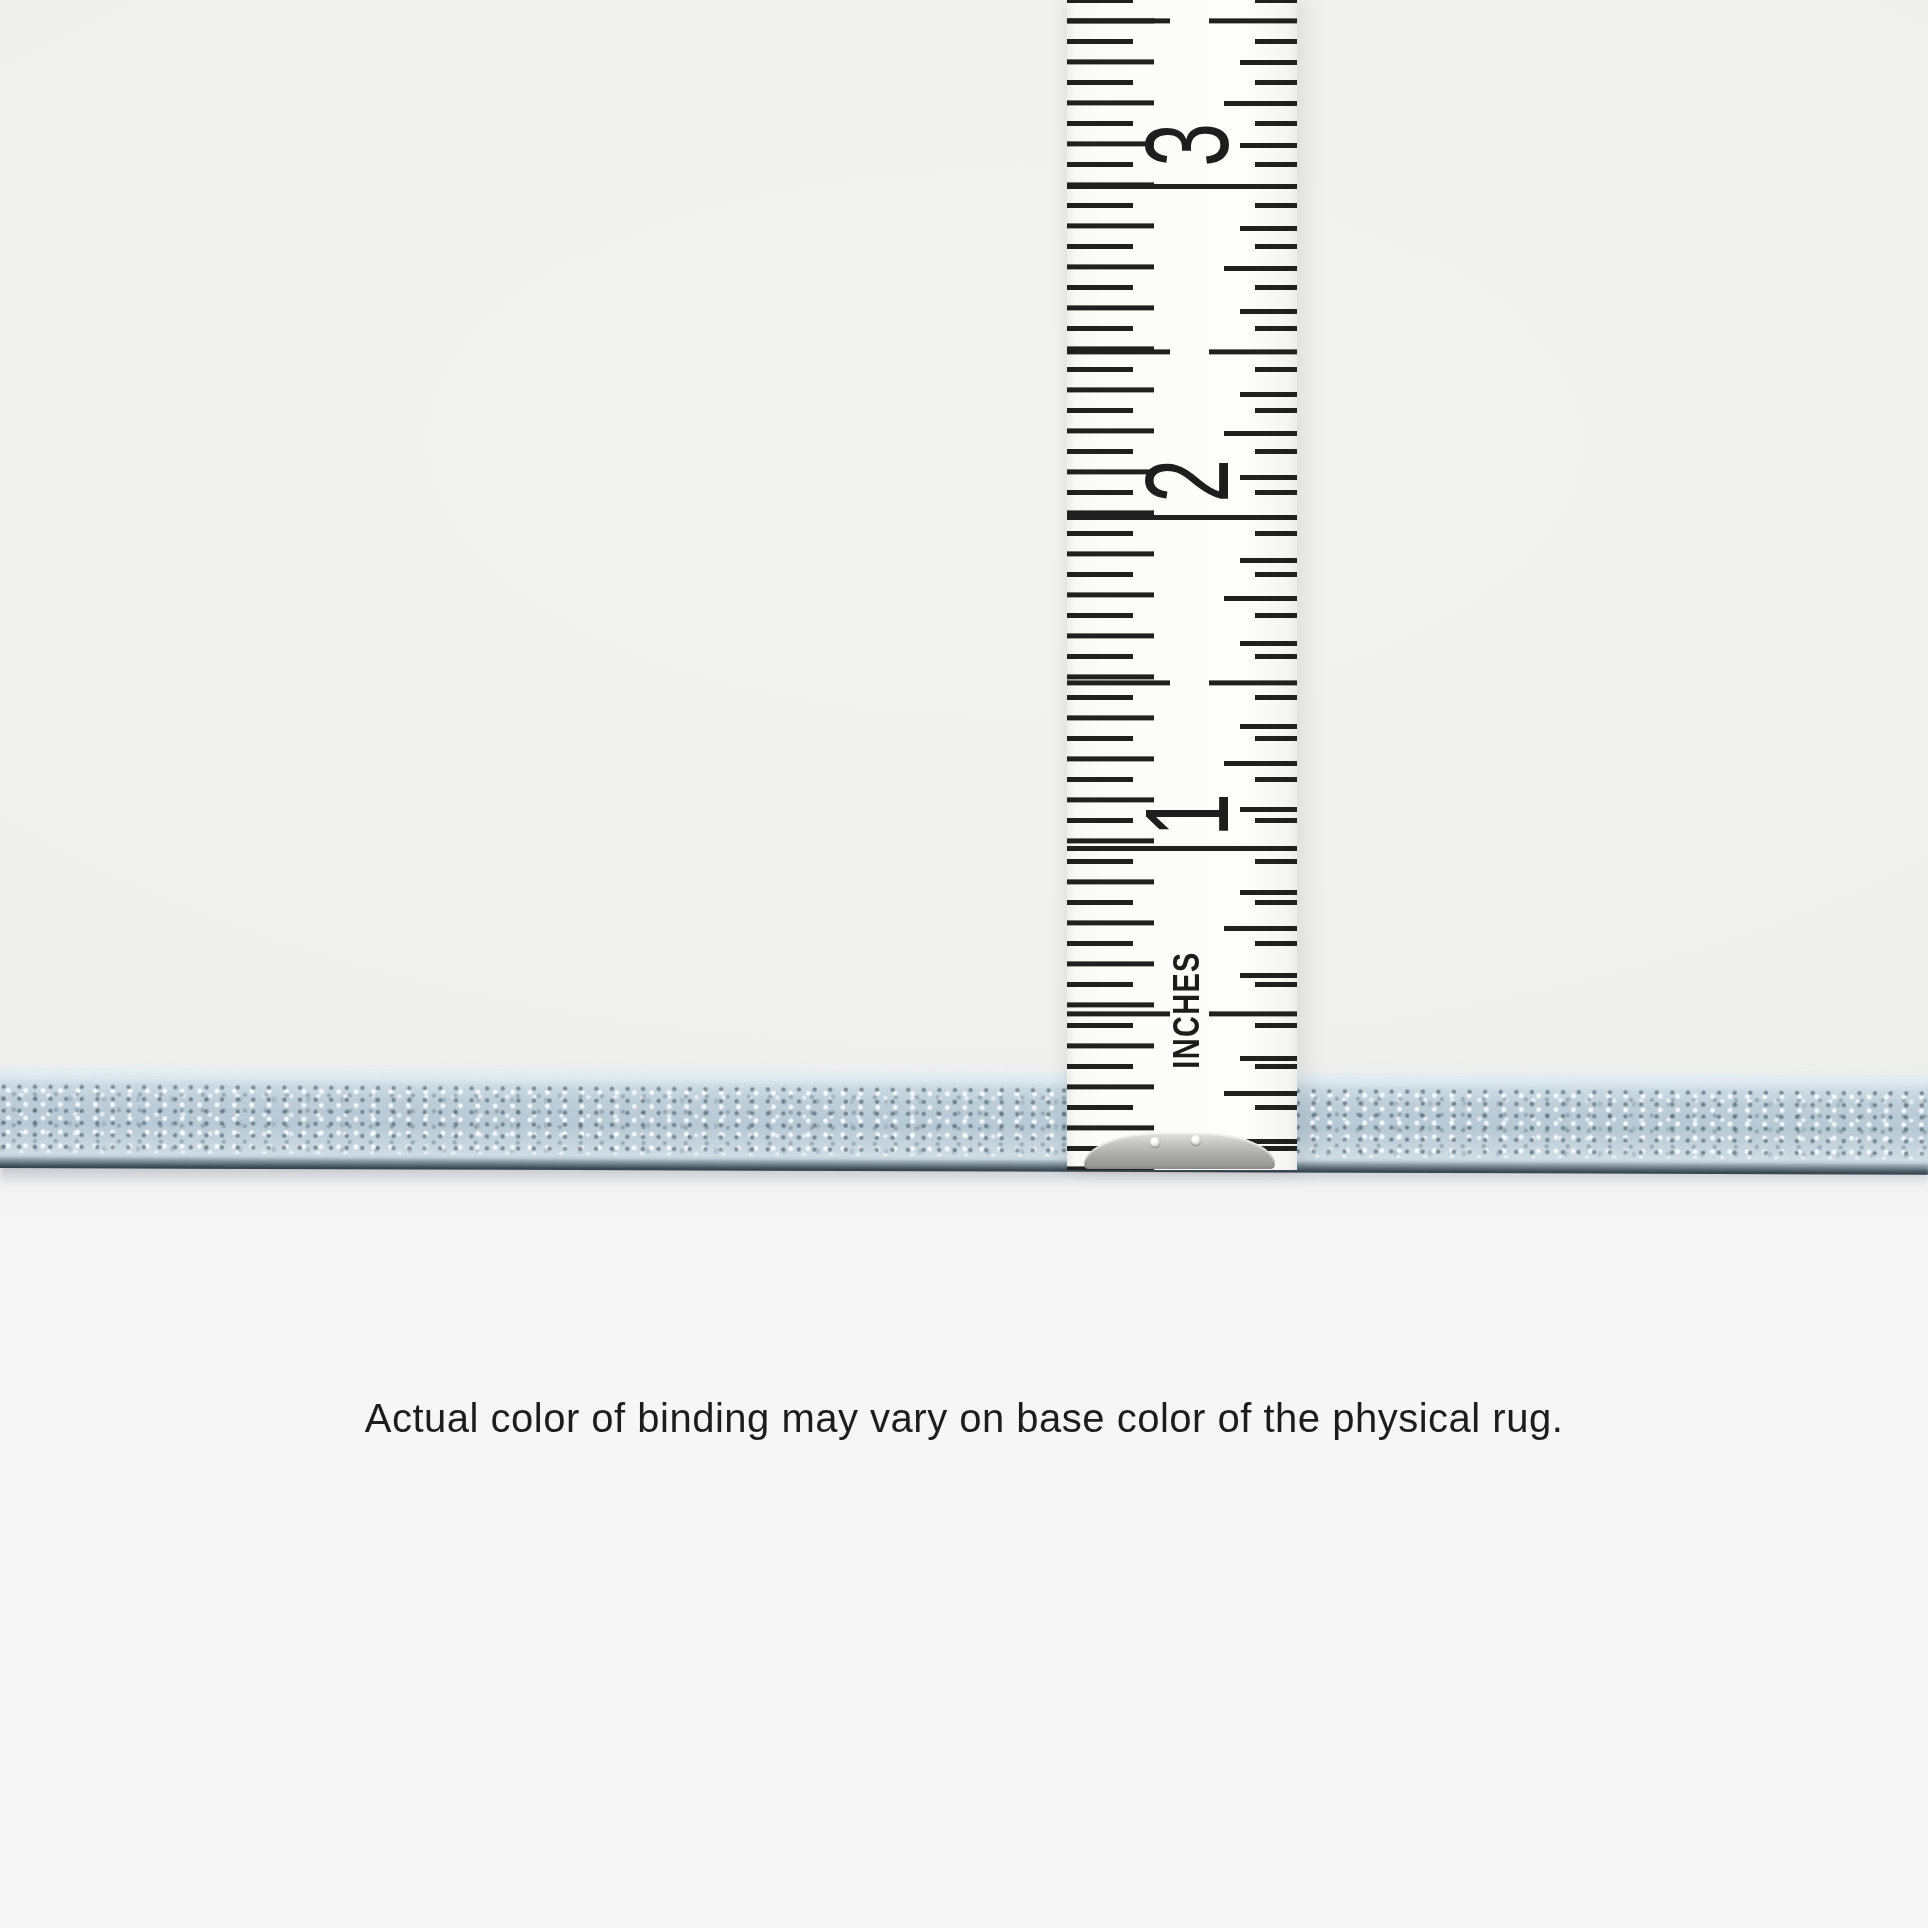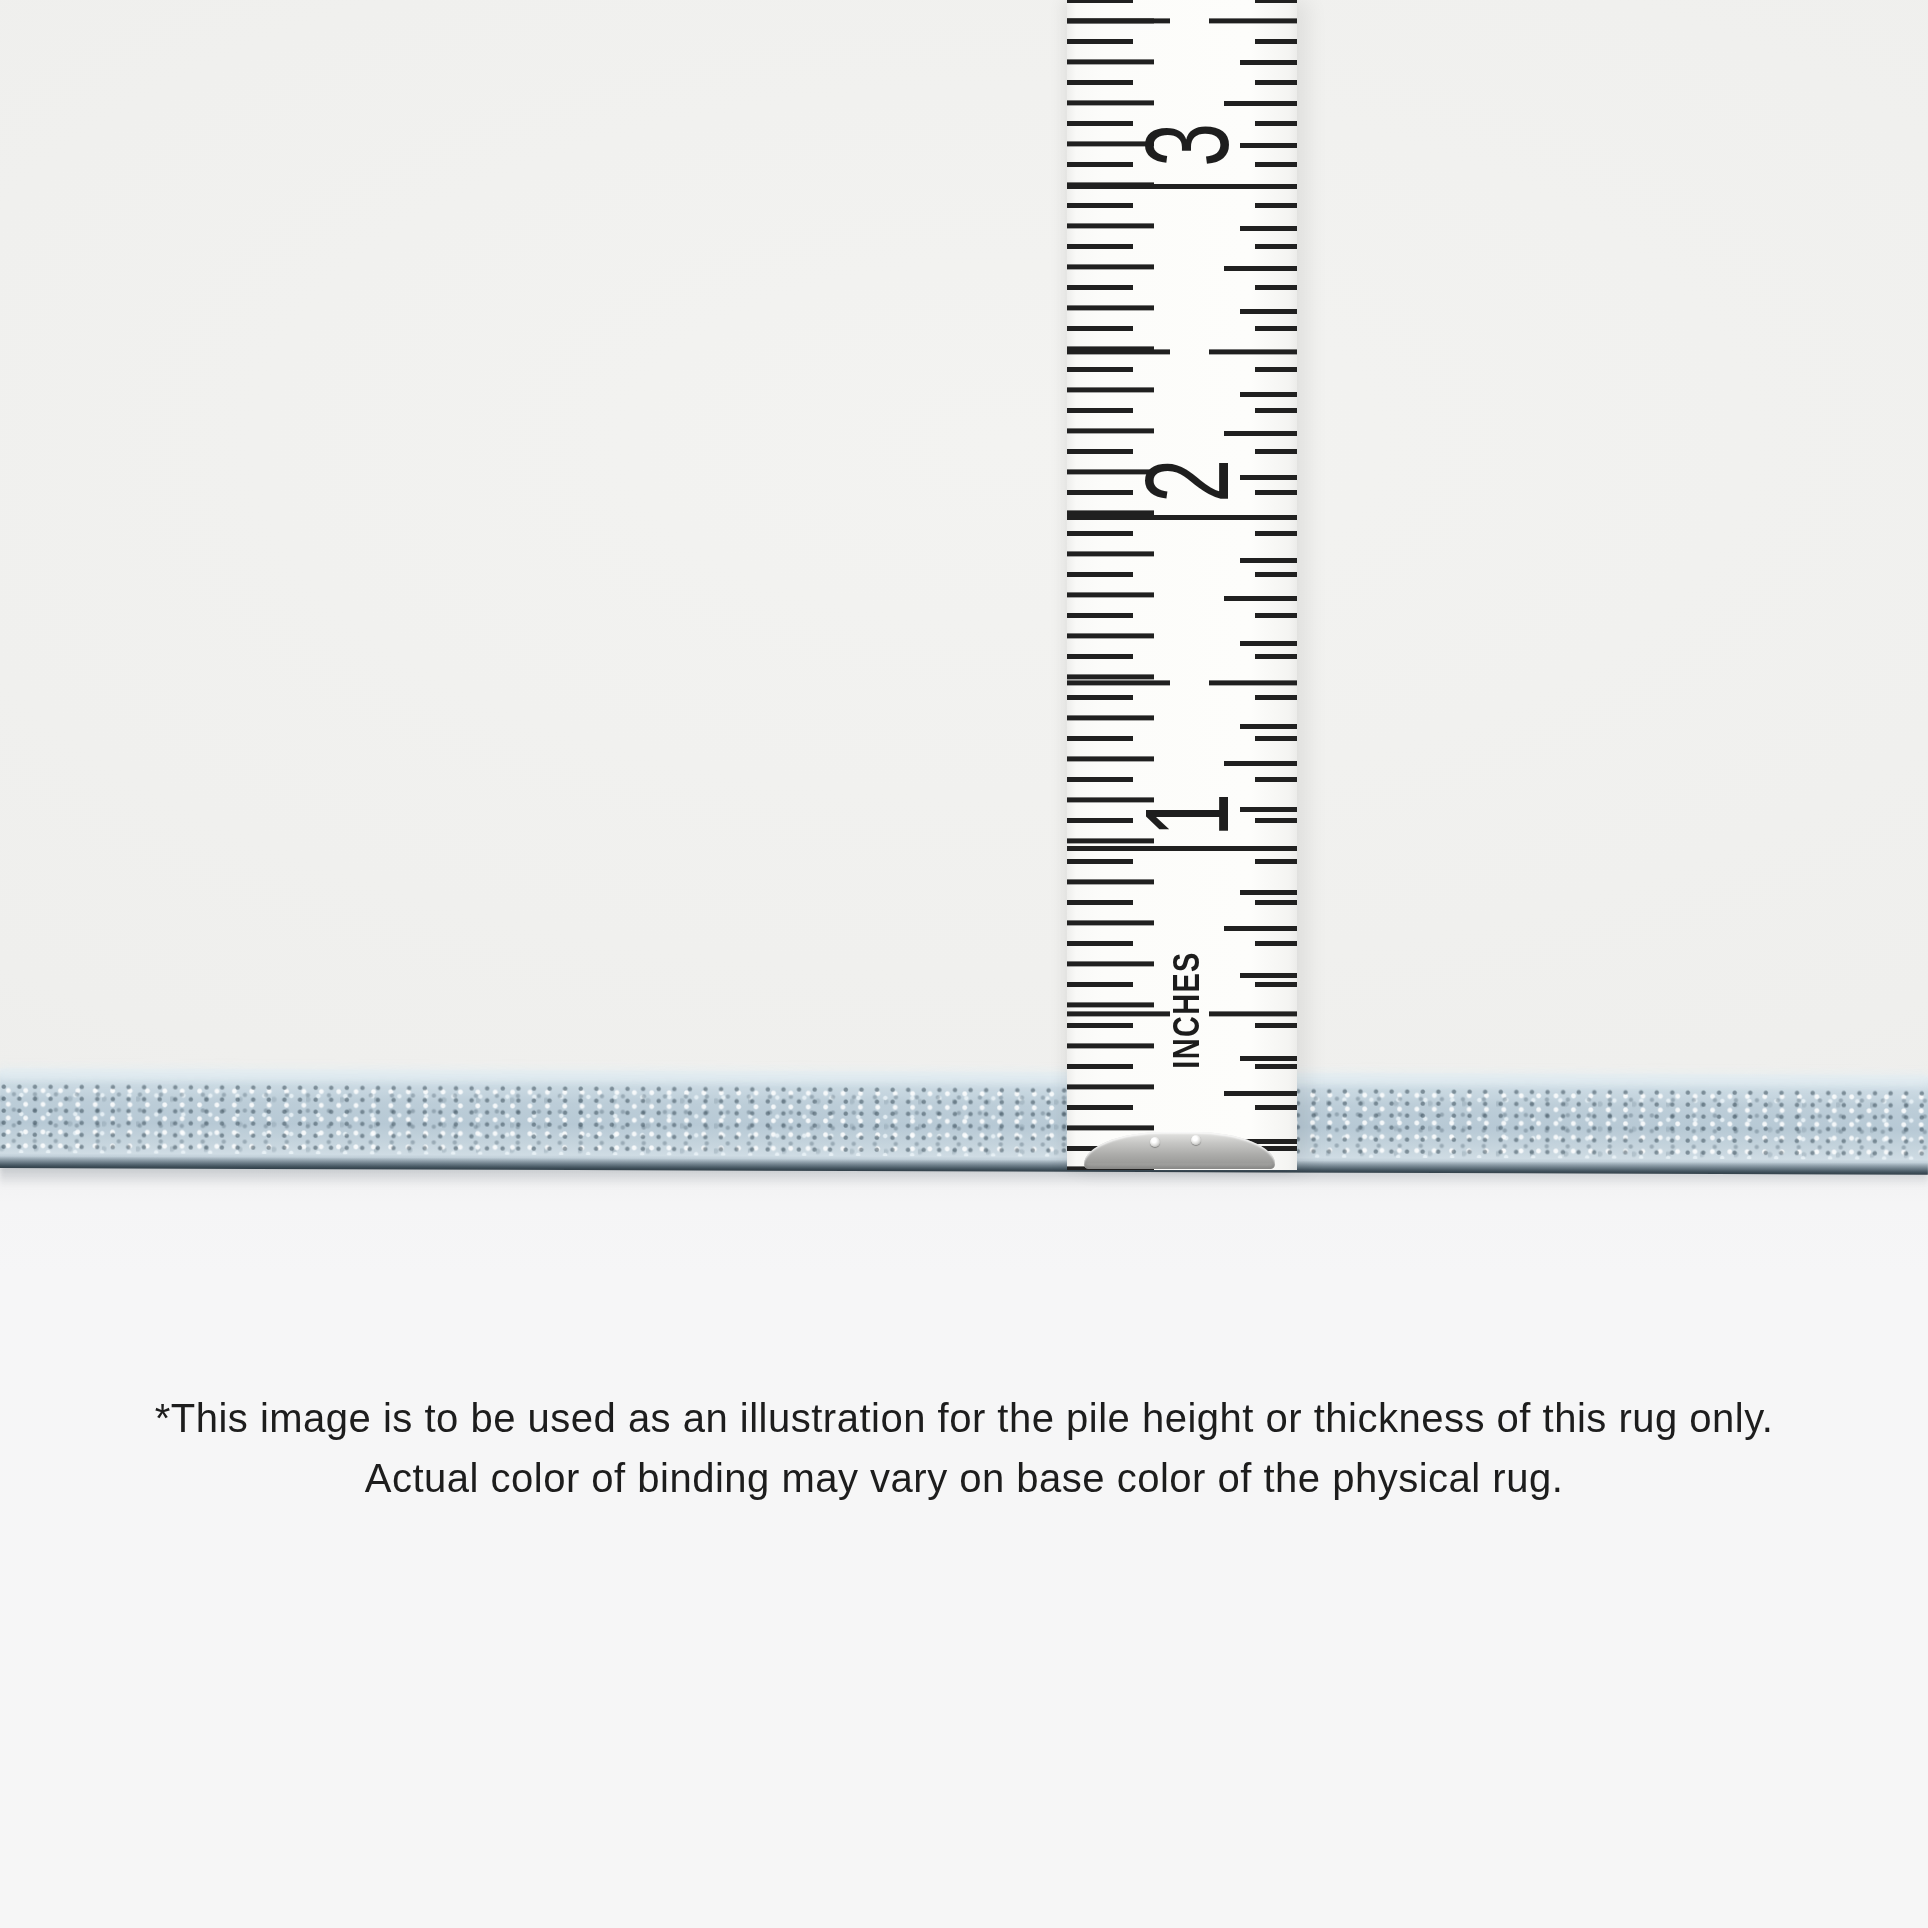--- a/index.html
+++ b/index.html
@@ -161,18 +161,17 @@
 
     <span class="units-label">INCHES</span>
 
     <div class="end-clip">
       <span class="rivet r1"></span>
       <span class="rivet r2"></span>
     </div>
   </div>
 
   <div class="caption">
-    <div>*This image is to be used as an illustration for the pile height or thickness of this rug only.</div>
     <div>Actual color of binding may vary on base color of the physical rug.</div>
   </div>
 
 </div>
 
 
 </body></html>

